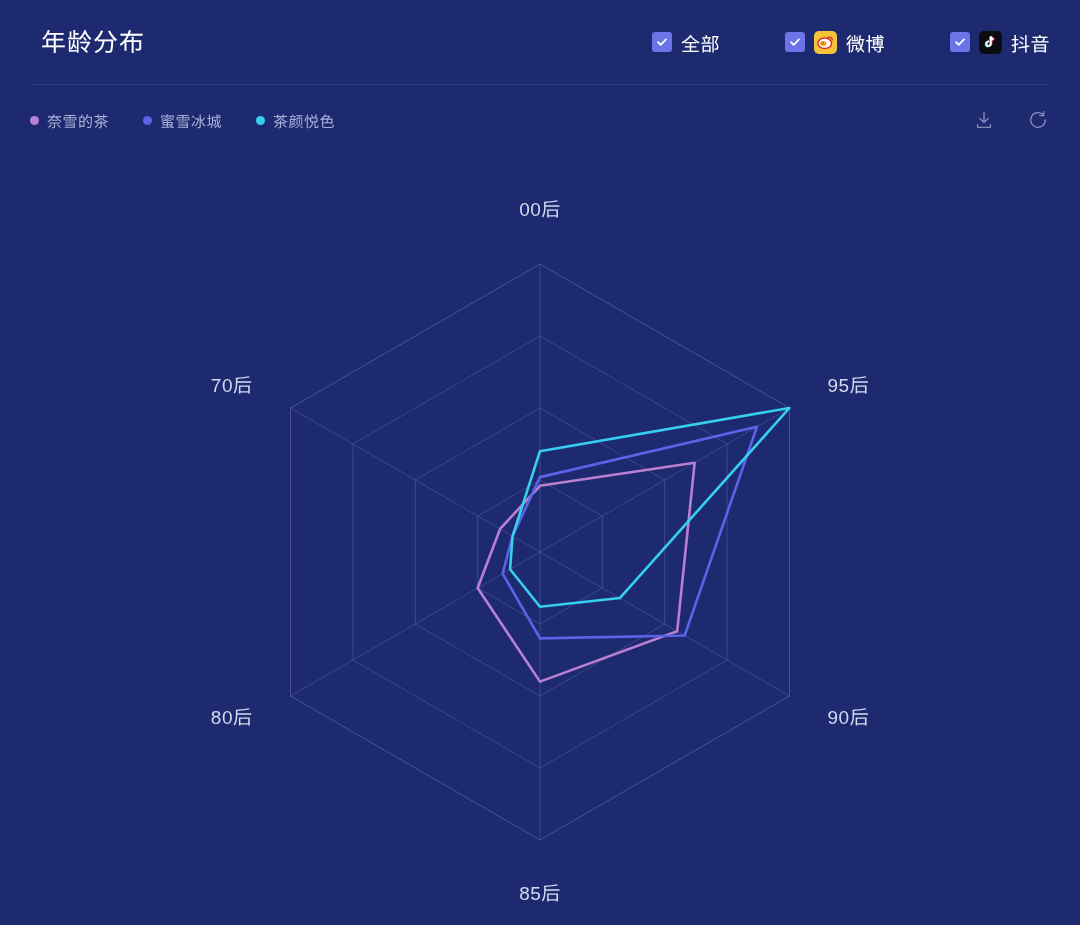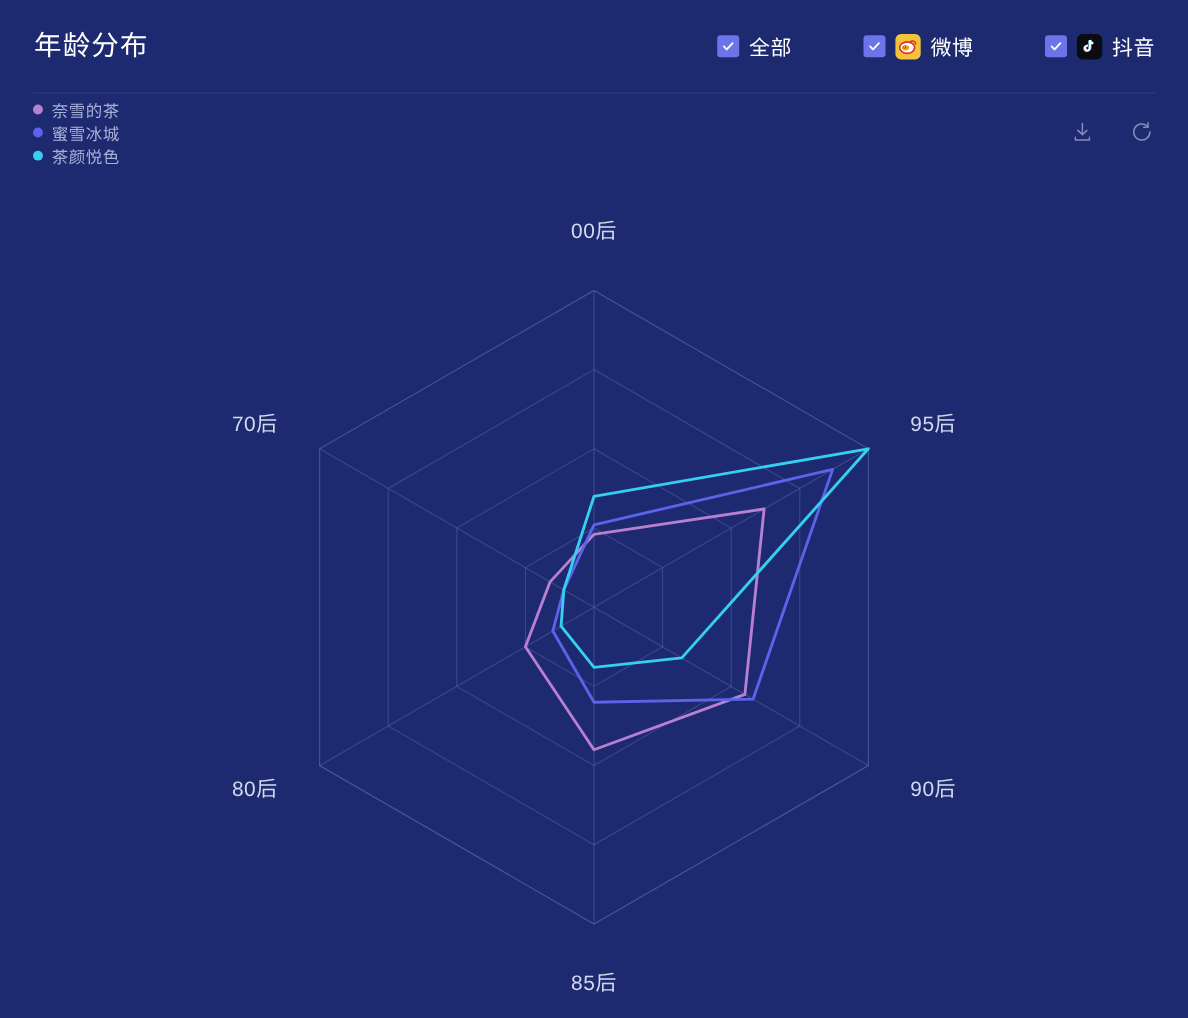--- a/index.html
+++ b/index.html
@@ -29,21 +29,21 @@
     justify-content: space-between;
     padding: 0 30px 0 30px;
     box-sizing: border-box;
   }
   .page-title {
     font-size: 25px;
     font-weight: 400;
     letter-spacing: 1px;
     color: #ffffff;
     line-height: 1;
-    margin: 1px;
+    margin: 11px;
   }
 
   .filters {
     display: flex;
     align-items: center;
     gap: 26px;
   }
   .filter-item {
     display: flex;
     align-items: center;
@@ -102,21 +102,21 @@
     height: 40px;
     display: flex;
     align-items: center;
     justify-content: space-between;
     padding: 0 30px;
     box-sizing: border-box;
   }
   .legend {
     display: flex;
     align-items: center;
-    flex-direction: column;
+    gap: 34px;
   }
   .legend-item {
     display: flex;
     align-items: center;
     gap: 8px;
     cursor: pointer;
     user-select: none;
   }
   .legend-dot {
     width: 9px;

